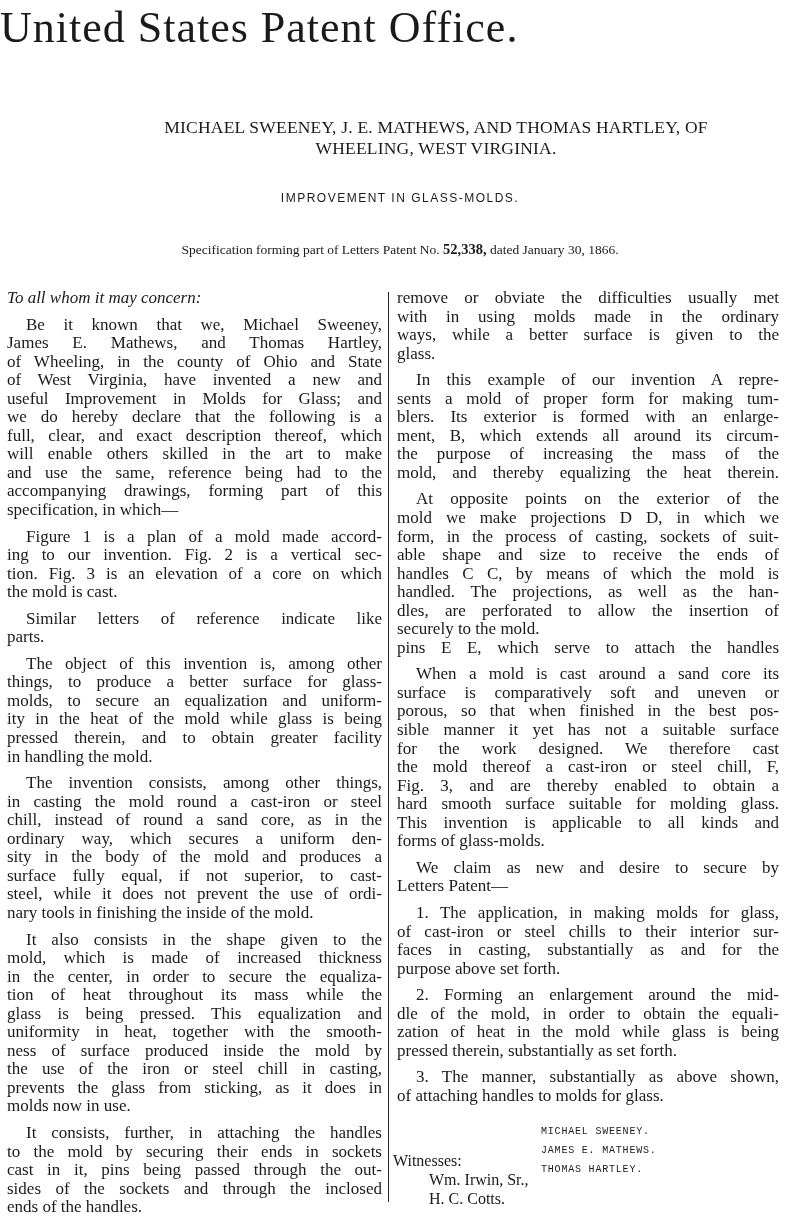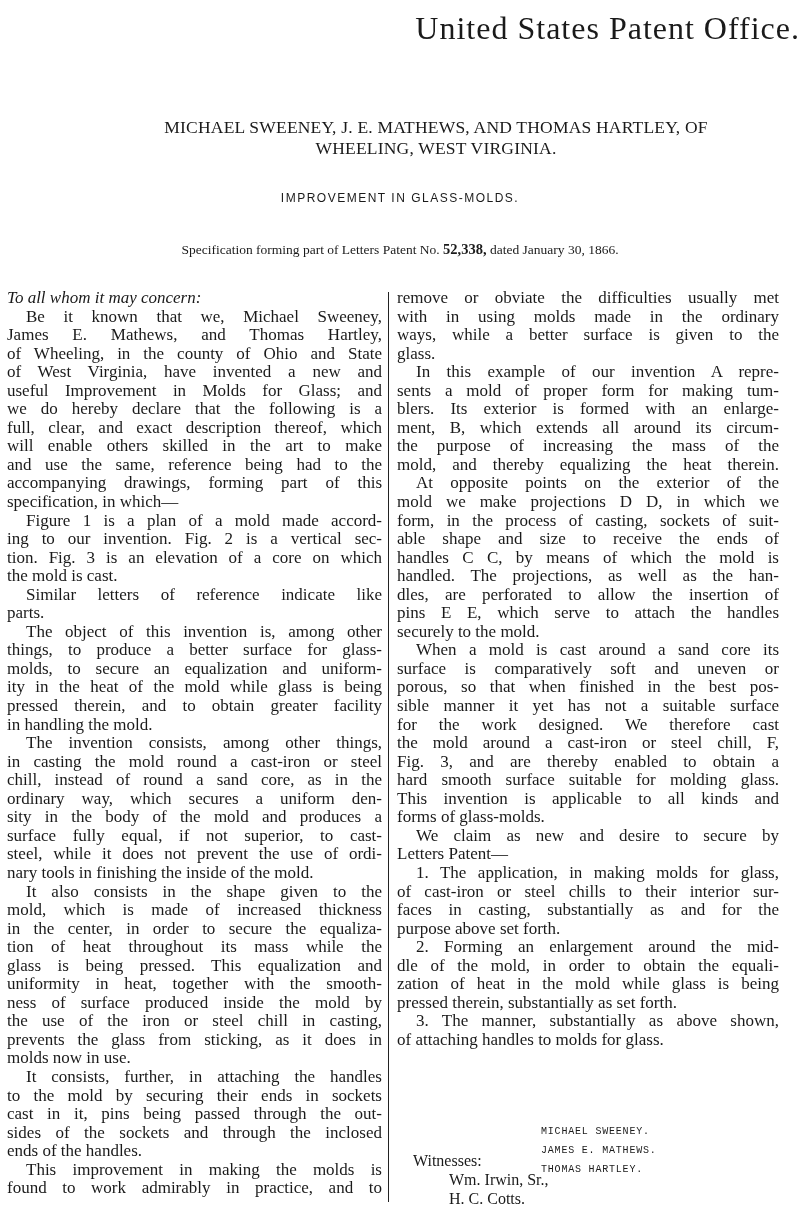--- a/index.html
+++ b/index.html
@@ -1,37 +1,37 @@
 <!DOCTYPE html>
 <html><head>
 <meta charset="utf-8">
 <style>
   html, body { margin: 0; padding: 0; background: #ffffff; }
   body { width: 800px; height: 1227px; position: relative; overflow: hidden; color: #1a1a1a;
          font-family: "DejaVu Serif", "Liberation Serif", serif; }
-  .title { position: absolute; top: 2px; left: 0; width: 800px; text-align: right;
-           font-family: "Liberation Serif", serif; font-size: 32px; letter-spacing: 1px; line-height: 52px; }
+  .title { position: absolute; top: 2px; left: 0; width: 800px; text-align: left;
+           font-family: "Liberation Serif", serif; font-size: 44px; letter-spacing: 1px; line-height: 52px; }
   .inventors { position: absolute; top: 117px; left: 0; width: 800px; text-align: center;
                font-family: "Liberation Serif", serif; font-size: 17.5px; line-height: 21px; letter-spacing: 0.2px; padding-left: 36px; }
   .subject { position: absolute; top: 187px; left: 0; width: 800px; text-align: center;
              font-family: "Liberation Sans", sans-serif; font-size: 12px; letter-spacing: 1.5px; line-height: 22px; }
   .spec { position: absolute; top: 240px; left: 0; width: 800px; text-align: center;
           font-family: "Liberation Serif", serif; font-size: 13.5px; line-height: 18px; }
   .spec b { font-size: 14.5px; }
   .col { position: absolute; top: 289px; font-family: "Liberation Serif", serif; font-size: 17px; line-height: 18.55px; }
   .col.left { left: 7px; width: 375px; }
   .col.right { left: 397px; width: 382px; }
   .ln { display: block; text-align: justify; text-align-last: justify; white-space: nowrap; height: 18.55px; overflow: visible; }
   .ln.end { text-align-last: left; }
-  .ln.ind { padding-left: 19px; }
+  .ln.ind { padding-left: 19px; margin-top: 8px; }
   .ital { font-style: italic; }
   .divider { position: absolute; left: 388px; top: 292px; width: 1px; height: 910px; background: #222; }
   .sig { position: absolute; left: 541px; top: 1082px; font-family: Liberation Mono, monospace;
          font-size: 10px; line-height: 19px; letter-spacing: 0.8px; margin-top: 40px; }
-  .witnesses { position: absolute; left: 413px; top: 1151px; font-family: "Liberation Serif", serif;
+  .witnesses { position: absolute; left: 393px; top: 1151px; font-family: "Liberation Serif", serif;
                font-size: 16px; line-height: 19px; }
   .witnesses .names { padding-left: 36px; }
 </style>
 </head>
 <body>
 
 <div class="title">United States Patent Office.</div>
 
 <div class="inventors">
   <div>MICHAEL SWEENEY, J. E. MATHEWS, AND THOMAS HARTLEY, OF</div>
@@ -109,28 +109,28 @@
     <span class="ln">ment, B, which extends all around its circum-</span>
     <span class="ln">the purpose of increasing the mass of the</span>
     <span class="ln">mold, and thereby equalizing the heat therein.</span>
     <span class="ln ind">At opposite points on the exterior of the</span>
     <span class="ln">mold we make projections D D, in which we</span>
     <span class="ln">form, in the process of casting, sockets of suit-</span>
     <span class="ln">able shape and size to receive the ends of</span>
     <span class="ln">handles C C, by means of which the mold is</span>
     <span class="ln">handled. The projections, as well as the han-</span>
     <span class="ln">dles, are perforated to allow the insertion of</span>
+    <span class="ln end">securely to the mold.</span>
     <span class="ln">pins E E, which serve to attach the handles</span>
-    <span class="ln end">securely to the mold.</span>
     <span class="ln ind">When a mold is cast around a sand core its</span>
     <span class="ln">surface is comparatively soft and uneven or</span>
     <span class="ln">porous, so that when finished in the best pos-</span>
     <span class="ln">sible manner it yet has not a suitable surface</span>
     <span class="ln">for the work designed. We therefore cast</span>
-    <span class="ln">the mold around a cast-iron or steel chill, F,</span>
+    <span class="ln">the mold thereof a cast-iron or steel chill, F,</span>
     <span class="ln">Fig. 3, and are thereby enabled to obtain a</span>
     <span class="ln">hard smooth surface suitable for molding glass.</span>
     <span class="ln">This invention is applicable to all kinds and</span>
     <span class="ln end">forms of glass-molds.</span>
     <span class="ln ind">We claim as new and desire to secure by</span>
     <span class="ln end">Letters Patent—</span>
     <span class="ln ind">1. The application, in making molds for glass,</span>
     <span class="ln">of cast-iron or steel chills to their interior sur-</span>
     <span class="ln">faces in casting, substantially as and for the</span>
     <span class="ln end">purpose above set forth.</span>

